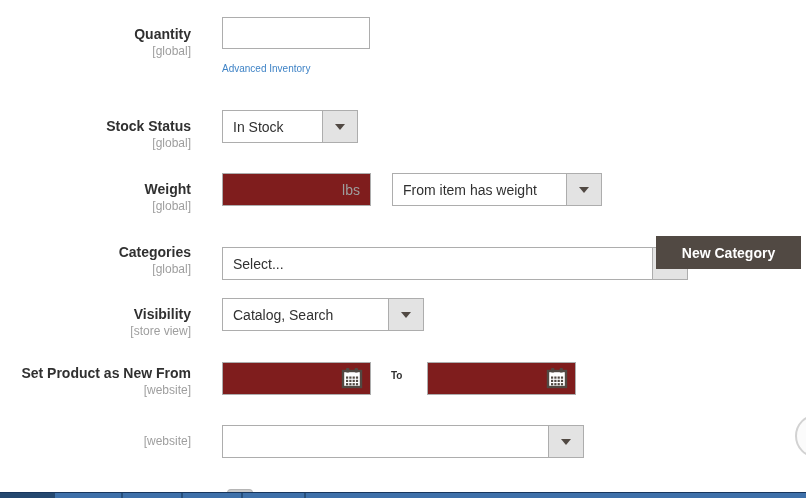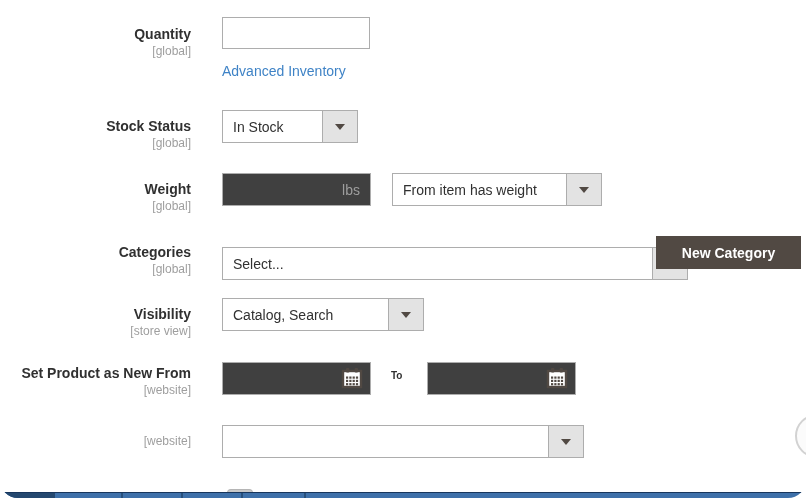--- a/index.html
+++ b/index.html
@@ -1,43 +1,43 @@
 <!DOCTYPE html>
 <html style="--link-blue: #3f83c6; --button-dark: #514943; --border-gray: #adadad; --arrow-bg: #e3e3e3; --label-dark: #303030; --hint-gray: #9e9e9e; --taskbar-blue: #3e70a9; --taskbar-dark: #17355c; --taskbar-left: #24486f; --taskbar-sep: #27507d;"><head>
 <meta charset="utf-8">
 <style>
   html,body{margin:0;padding:0;background:#fff;}
   .canvas{position:relative;width:806px;height:498px;background:#ffffff;overflow:hidden;
-          font-family:"Liberation Sans", sans-serif;border-radius:18px;}
+          font-family:"Liberation Sans", sans-serif;}
 
   
   .label-block{position:absolute;right:615px;text-align:right;white-space:nowrap;}
   .flabel{font-size:14px;font-weight:600;color:var(--label-dark,#303030);line-height:17px;}
   .fscope{font-size:12px;color:var(--hint-gray,#9e9e9e);line-height:15px;margin-top:1px;text-align:right;}
 
   
   .text-input{position:absolute;box-sizing:border-box;border:1px solid var(--border-gray,#adadad);
               background:#fff;font-family:inherit;font-size:14px;color:#303030;padding:0 9px;outline:none;}
   .input-wrap{position:absolute;box-sizing:border-box;border:1px solid var(--border-gray,#adadad);
-              background:#404040;display:flex;align-items:center;height:33px;}
+              background:#7f1d1d;display:flex;align-items:center;height:33px;}
   .input-wrap input{flex:1;min-width:0;border:none;outline:none;font-family:inherit;font-size:14px;
                     color:#303030;padding:0 9px;background:transparent;height:100%;}
   .suffix{font-size:14px;color:var(--hint-gray,#9e9e9e);padding-right:10px;}
 
   
   .select{position:absolute;box-sizing:border-box;border:1px solid var(--border-gray,#adadad);
           background:#fff;height:33px;display:flex;align-items:stretch;cursor:pointer;}
   .select-value{flex:1;display:flex;align-items:center;padding:0 10px;font-size:14px;color:#303030;
                 white-space:nowrap;overflow:hidden;}
   .select-arrow{width:34px;background:var(--arrow-bg,#e3e3e3);border-left:1px solid var(--border-gray,#adadad);
                 display:flex;align-items:center;justify-content:center;}
   .tri{width:0;height:0;border-left:5px solid transparent;border-right:5px solid transparent;
        border-top:6px solid var(--button-dark,#514943);}
 
-  .link{position:absolute;font-size:14px;color:var(--link-blue,#3f83c6);text-decoration:none;cursor:pointer;}
+  .link{position:absolute;font-size:10px;color:var(--link-blue,#3f83c6);text-decoration:none;cursor:pointer;}
 
   .btn-dark{position:absolute;box-sizing:border-box;height:33px;background:var(--button-dark,#514943);
             color:#fff;font-family:inherit;font-weight:700;font-size:14px;border:none;cursor:pointer;
             display:flex;align-items:center;justify-content:center;}
 
   .to-label{position:absolute;font-size:10px;font-weight:600;color:#303030;}
 
   .cal-icon{position:absolute;right:7px;top:4px;}
 
   

